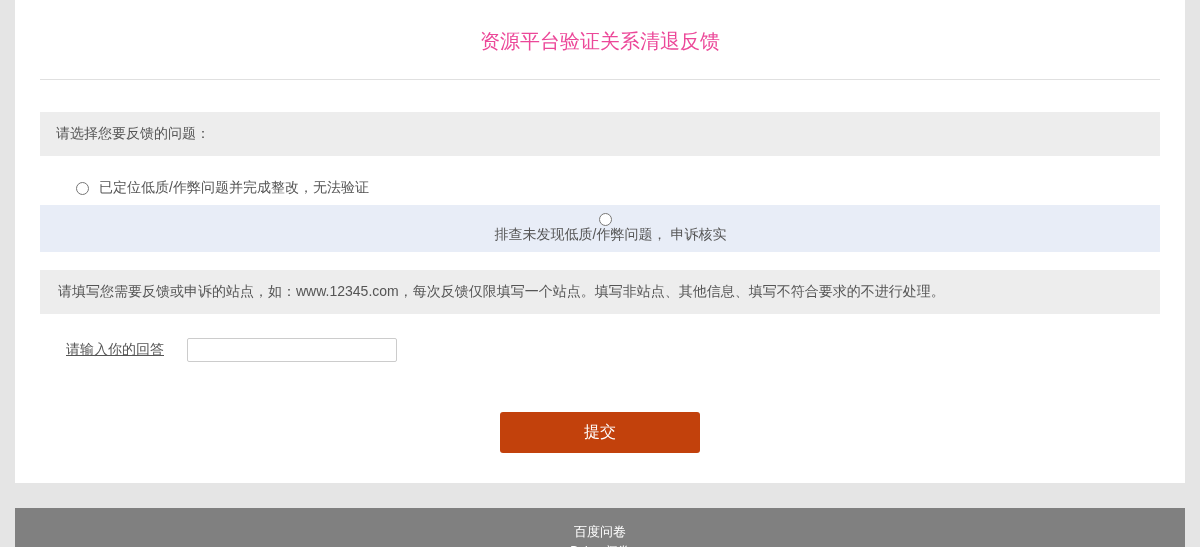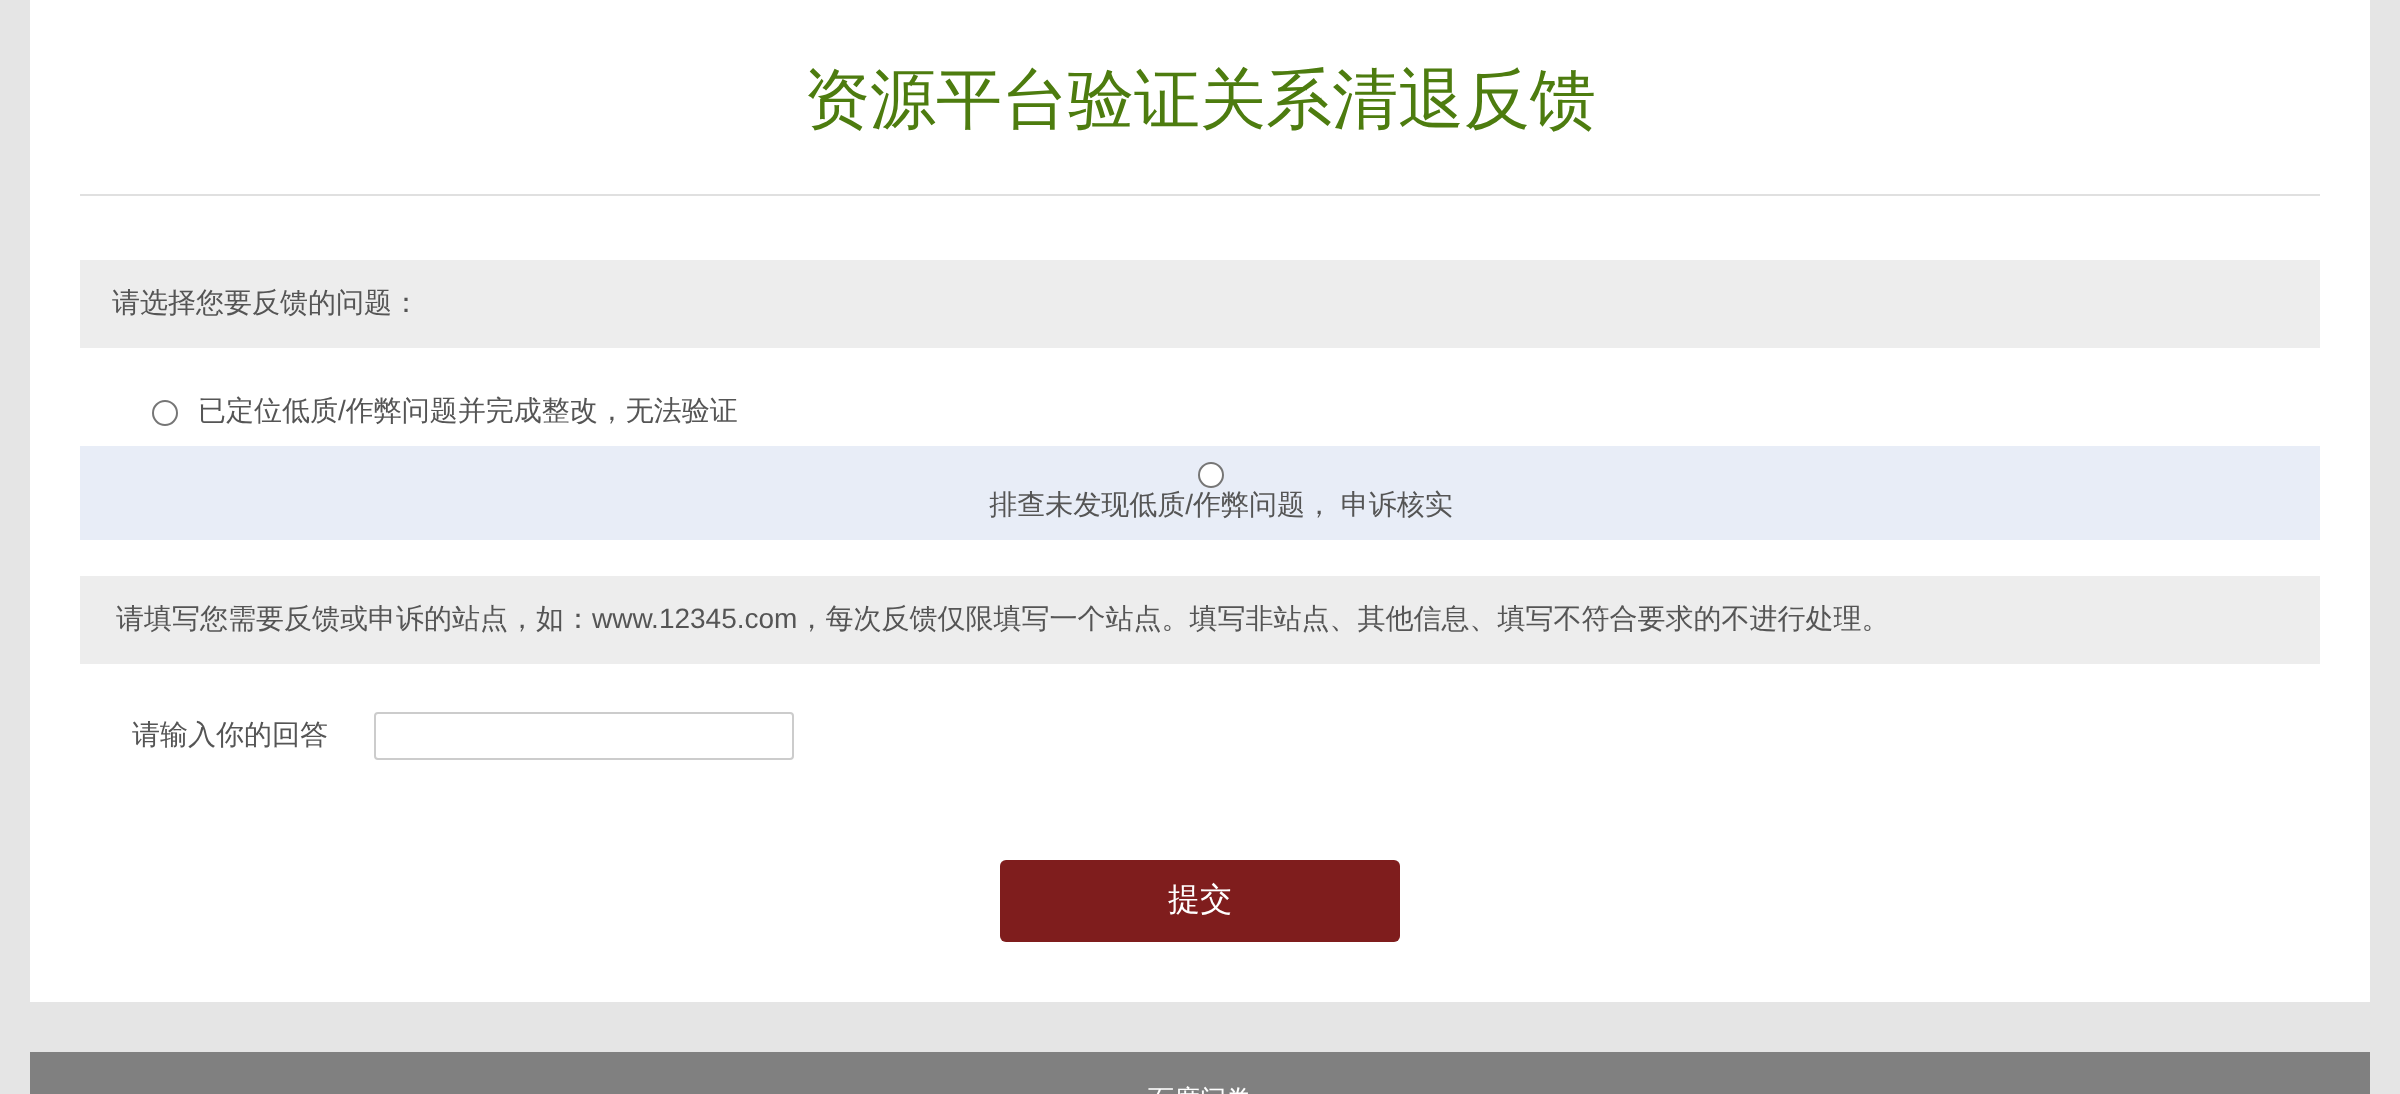--- a/index.html
+++ b/index.html
@@ -16,22 +16,22 @@
       overflow: hidden;
     }
     .card {
       background: #fff;
       margin: 0 15px;
       padding: 0 0 30px 0;
       min-height: 450px;
     }
     .title {
       text-align: center;
-      font-size: 33px;
-      color: #4d7c0f;
+      font-size: 20px;
+      color: #ec4899;
       font-weight: normal;
       padding: 28px 0 24px;
     }
     .divider {
       border: none;
       border-top: 1px solid #e0e0e0;
       margin: 0 25px 32px;
     }
     .section-header {
       background: #ededed;
@@ -69,35 +69,36 @@
     .input-row {
       display: flex;
       align-items: center;
       margin: 24px 25px 0;
       padding-left: 26px;
     }
     .input-label {
       font-size: 14px;
       color: #555;
       margin-right: 23px;
+      text-decoration: underline;
     }
     .answer-input {
       border: 1px solid #ccc;
       border-radius: 2px;
       height: 24px;
       width: 210px;
       padding: 2px 6px;
       font-size: 13px;
     }
     .submit-wrap {
       text-align: center;
       margin-top: 50px;
     }
     .submit-btn {
-      background: #7f1d1d;
+      background: #c2410c;
       color: #fff;
       border: none;
       font-size: 16px;
       padding: 10px 0;
       width: 200px;
       border-radius: 3px;
       cursor: pointer;
     }
     .footer {
       background: #808080;

